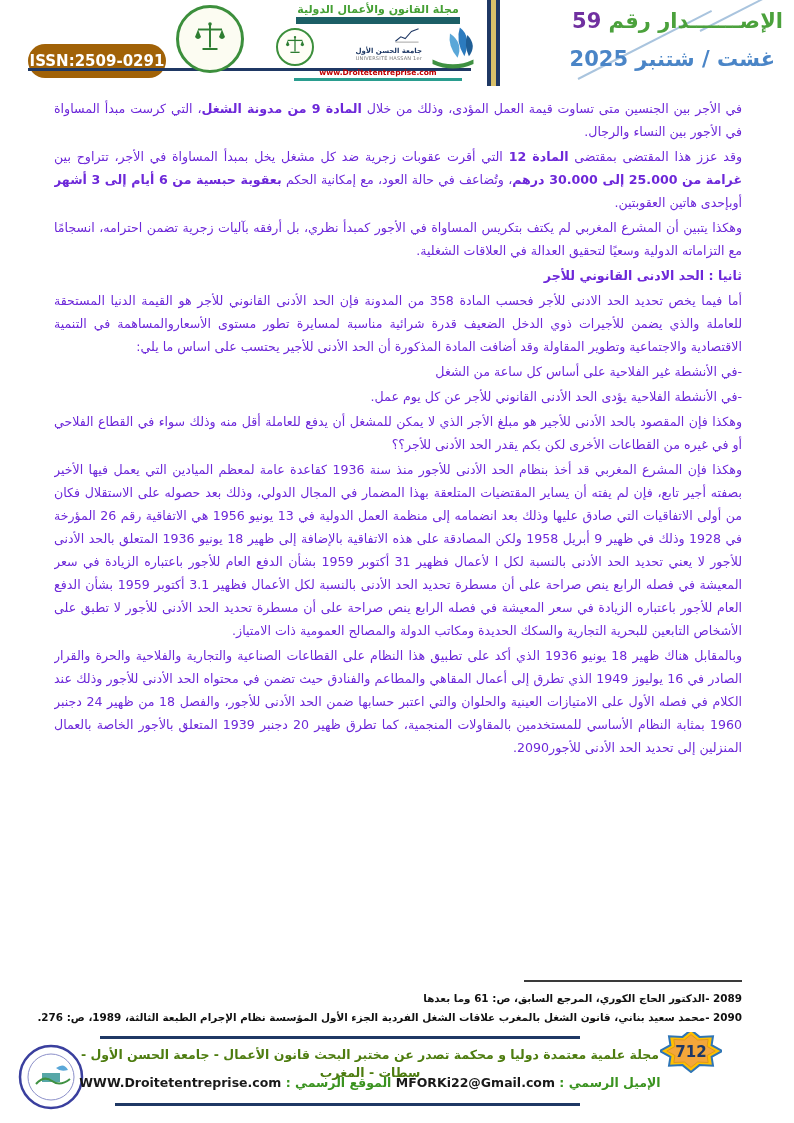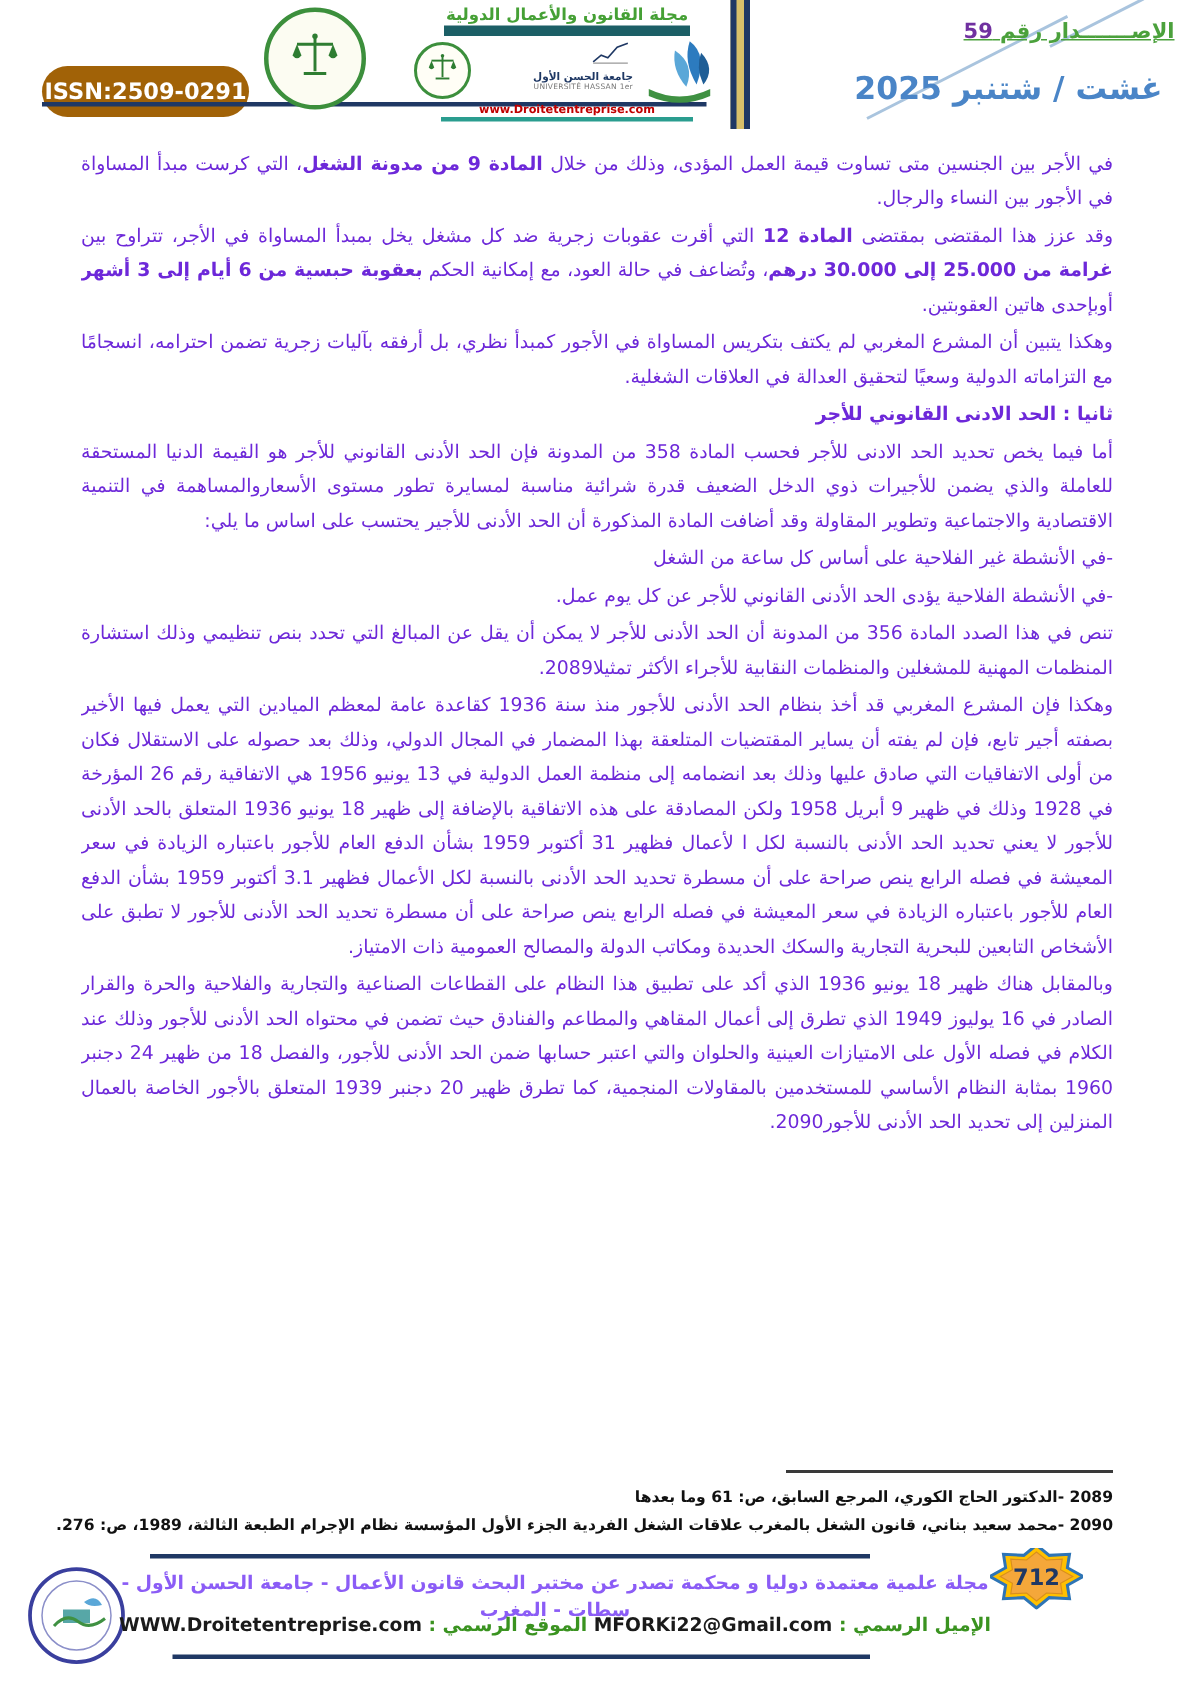--- a/index.html
+++ b/index.html
@@ -20,42 +20,42 @@
              display:flex;align-items:center;justify-content:center;background:#fffef6;}
   .jl-center{flex:1;text-align:right;padding-top:1px;}
   .jl-univ-ar{font-size:7px;color:#1f3864;font-weight:bold;direction:rtl;line-height:8px;}
   .jl-univ-fr{font-size:5px;color:#777;line-height:6px;letter-spacing:.2px;}
   .jl-site{font-size:7.5px;color:#c00000;font-weight:bold;text-align:center;direction:ltr;
            border-bottom:3px solid #2a9d8f;margin:0 22px;padding-bottom:1px;line-height:9px;}
   .header-bars{position:absolute;left:487px;top:0;width:13px;height:86px;background:#d8c06a;}
   .header-bars .bar-l,.header-bars .bar-r{position:absolute;top:0;bottom:0;width:4px;background:#1f3864;}
   .header-bars .bar-l{left:0;} .header-bars .bar-r{right:0;}
   .issue-block{position:absolute;left:505px;top:6px;width:282px;direction:rtl;text-align:right;}
-  .issue-line1{font-size:14px;font-weight:bold;color:#4ba13c;line-height:30px;padding-right:4px;text-decoration:underline;}
+  .issue-line1{font-size:21px;font-weight:bold;color:#4ba13c;line-height:30px;padding-right:4px;}
   .issue-number{color:#7030a0;}
   .issue-date{font-size:21px;font-weight:bold;color:#4a85c7;line-height:30px;margin-top:8px;padding-right:12px;}
   .diag{position:absolute;height:2px;background:#a9c4de;transform-origin:left center;}
   .diag1{left:578px;top:78px;width:150px;transform:rotate(-27deg);}
   .diag2{left:700px;top:30px;width:70px;transform:rotate(-27deg);}
   
   .body-text{position:absolute;top:97px;left:54px;width:688px;height:876px;overflow:hidden;
              direction:rtl;text-align:justify;color:#6d28d9;font-size:12.6px;line-height:23px;}
   .body-text p{margin:0 0 2px 0;}
   .body-text .heading{font-weight:bold;}
   
   .footnotes{position:absolute;top:974px;left:54px;width:688px;height:58px;background:#fff;z-index:3;
              direction:rtl;text-align:right;}
   .fn-sep{width:218px;height:1.5px;background:#3a3a3a;margin:6px 0 7px 0;}
   .footnote{font-size:10.4px;font-weight:bold;line-height:19px;color:#111;white-space:nowrap;}
   
   .footer{position:absolute;top:1028px;left:0;width:794px;height:95px;background:#fff;z-index:2;}
   .footer-rule-top{position:absolute;left:100px;top:8px;width:480px;height:3px;background:#1f3864;}
   .footer-rule-bottom{position:absolute;left:115px;top:75px;width:465px;height:3px;background:#1f3864;}
   .footer-line1{position:absolute;left:75px;top:18px;width:590px;text-align:center;direction:rtl;
-                color:#8b5cf6;font-weight:bold;font-size:12.5px;line-height:18px;}
+                color:#4d7c0f;font-weight:bold;font-size:12.5px;line-height:18px;}
   .footer-line2{position:absolute;left:75px;top:46px;width:590px;text-align:center;direction:rtl;
                 font-size:12.5px;font-weight:bold;line-height:18px;color:#1a1a1a;}
   .footer-line2 .lbl{color:#3a9320;}
   .footer-line2 .addr{color:#1a1a1a;direction:ltr;unicode-bidi:embed;}
   .badge{position:absolute;left:660px;top:1px;width:62px;height:44px;}
   .footer-logo{position:absolute;left:18px;top:16px;width:66px;height:66px;}
 </style>
 </head>
 <body>
 
@@ -140,21 +140,21 @@
   </div>
 
   <div class="body-text">
     <p><span>في الأجر بين الجنسين متى تساوت قيمة العمل المؤدى، وذلك من خلال </span><b>المادة 9 من مدونة الشغل</b><span>، التي كرست مبدأ المساواة في الأجور بين النساء والرجال.</span></p>
     <p><span>وقد عزز هذا المقتضى بمقتضى </span><b>المادة 12</b><span> التي أقرت عقوبات زجرية ضد كل مشغل يخل بمبدأ المساواة في الأجر، تتراوح بين </span><b>غرامة من 25.000 إلى 30.000 درهم</b><span>، وتُضاعف في حالة العود، مع إمكانية الحكم </span><b>بعقوبة حبسية من 6 أيام إلى 3 أشهر</b><span> أوبإحدى هاتين العقوبتين.</span></p>
     <p>وهكذا يتبين أن المشرع المغربي لم يكتف بتكريس المساواة في الأجور كمبدأ نظري، بل أرفقه بآليات زجرية تضمن احترامه، انسجامًا مع التزاماته الدولية وسعيًا لتحقيق العدالة في العلاقات الشغلية.</p>
     <p class="heading">ثانيا : الحد الادنى القانوني للأجر</p>
     <p>أما فيما يخص تحديد الحد الادنى للأجر فحسب المادة 358 من المدونة فإن الحد الأدنى القانوني للأجر هو القيمة الدنيا المستحقة للعاملة والذي يضمن للأجيرات ذوي الدخل الضعيف قدرة شرائية مناسبة لمسايرة تطور مستوى الأسعاروالمساهمة في التنمية الاقتصادية والاجتماعية وتطوير المقاولة وقد أضافت المادة المذكورة أن الحد الأدنى للأجير يحتسب على اساس ما يلي:</p>
     <p>-في الأنشطة غير الفلاحية على أساس كل ساعة من الشغل</p>
     <p>-في الأنشطة الفلاحية يؤدى الحد الأدنى القانوني للأجر عن كل يوم عمل.</p>
-    <p>تنص في هذا الصدد المادة 356 من المدونة أن الحد الأدنى للأجر لا يمكن أن يقل عن المبالغ التي تحدد بنص تنظيمي وذلك استشارة المنظمات المهنية للمشغلين والمنظمات النقابية للأجراء الأكثر تمثيلا2089.</p>
+    <p>وهكذا فإن المقصود بالحد الأدنى للأجير هو مبلغ الأجر الذي لا يمكن للمشغل أن يدفع للعاملة أقل منه وذلك سواء في القطاع الفلاحي أو في غيره من القطاعات الأخرى لكن بكم يقدر الحد الأدنى للأجر؟؟</p>
     <p>وهكذا فإن المشرع المغربي قد أخذ بنظام الحد الأدنى للأجور منذ سنة 1936 كقاعدة عامة لمعظم الميادين التي يعمل فيها الأخير بصفته أجير تابع، فإن لم يفته أن يساير المقتضيات المتلعقة بهذا المضمار في المجال الدولي، وذلك بعد حصوله على الاستقلال فكان من أولى الاتفاقيات التي صادق عليها وذلك بعد انضمامه إلى منظمة العمل الدولية في 13 يونيو 1956 هي الاتفاقية رقم 26 المؤرخة في 1928 وذلك في ظهير 9 أبريل 1958 ولكن المصادقة على هذه الاتفاقية بالإضافة إلى ظهير 18 يونيو 1936 المتعلق بالحد الأدنى للأجور لا يعني تحديد الحد الأدنى بالنسبة لكل ا لأعمال فظهير 31 أكتوبر 1959 بشأن الدفع العام للأجور باعتباره الزيادة في سعر المعيشة في فصله الرابع ينص صراحة على أن مسطرة تحديد الحد الأدنى بالنسبة لكل الأعمال فظهير 3.1 أكتوبر 1959 بشأن الدفع العام للأجور باعتباره الزيادة في سعر المعيشة في فصله الرابع ينص صراحة على أن مسطرة تحديد الحد الأدنى للأجور لا تطبق على الأشخاص التابعين للبحرية التجارية والسكك الحديدة ومكاتب الدولة والمصالح العمومية ذات الامتياز.</p>
     <p>وبالمقابل هناك ظهير 18 يونيو 1936 الذي أكد على تطبيق هذا النظام على القطاعات الصناعية والتجارية والفلاحية والحرة والقرار الصادر في 16 يوليوز 1949 الذي تطرق إلى أعمال المقاهي والمطاعم والفنادق حيث تضمن في محتواه الحد الأدنى للأجور  وذلك عند الكلام في فصله الأول على الامتيازات العينية والحلوان والتي اعتبر حسابها ضمن الحد الأدنى للأجور، والفصل 18 من ظهير 24 دجنبر 1960 بمثابة النظام الأساسي للمستخدمين بالمقاولات المنجمية، كما تطرق ظهير 20 دجنبر 1939 المتعلق بالأجور الخاصة بالعمال المنزلين إلى تحديد الحد الأدنى للأجور2090.</p>
   </div>
 
   <div class="footnotes">
     <div class="fn-sep"></div>
     <div class="footnote">2089 -الدكتور الحاج الكوري، المرجع السابق، ص: 61 وما بعدها</div>
     <div class="footnote">2090 -محمد سعيد بناني، قانون الشغل بالمغرب علاقات الشغل الفردية الجزء الأول المؤسسة نظام الإجرام الطبعة الثالثة، 1989، ص: 276.</div>
   </div>
 

